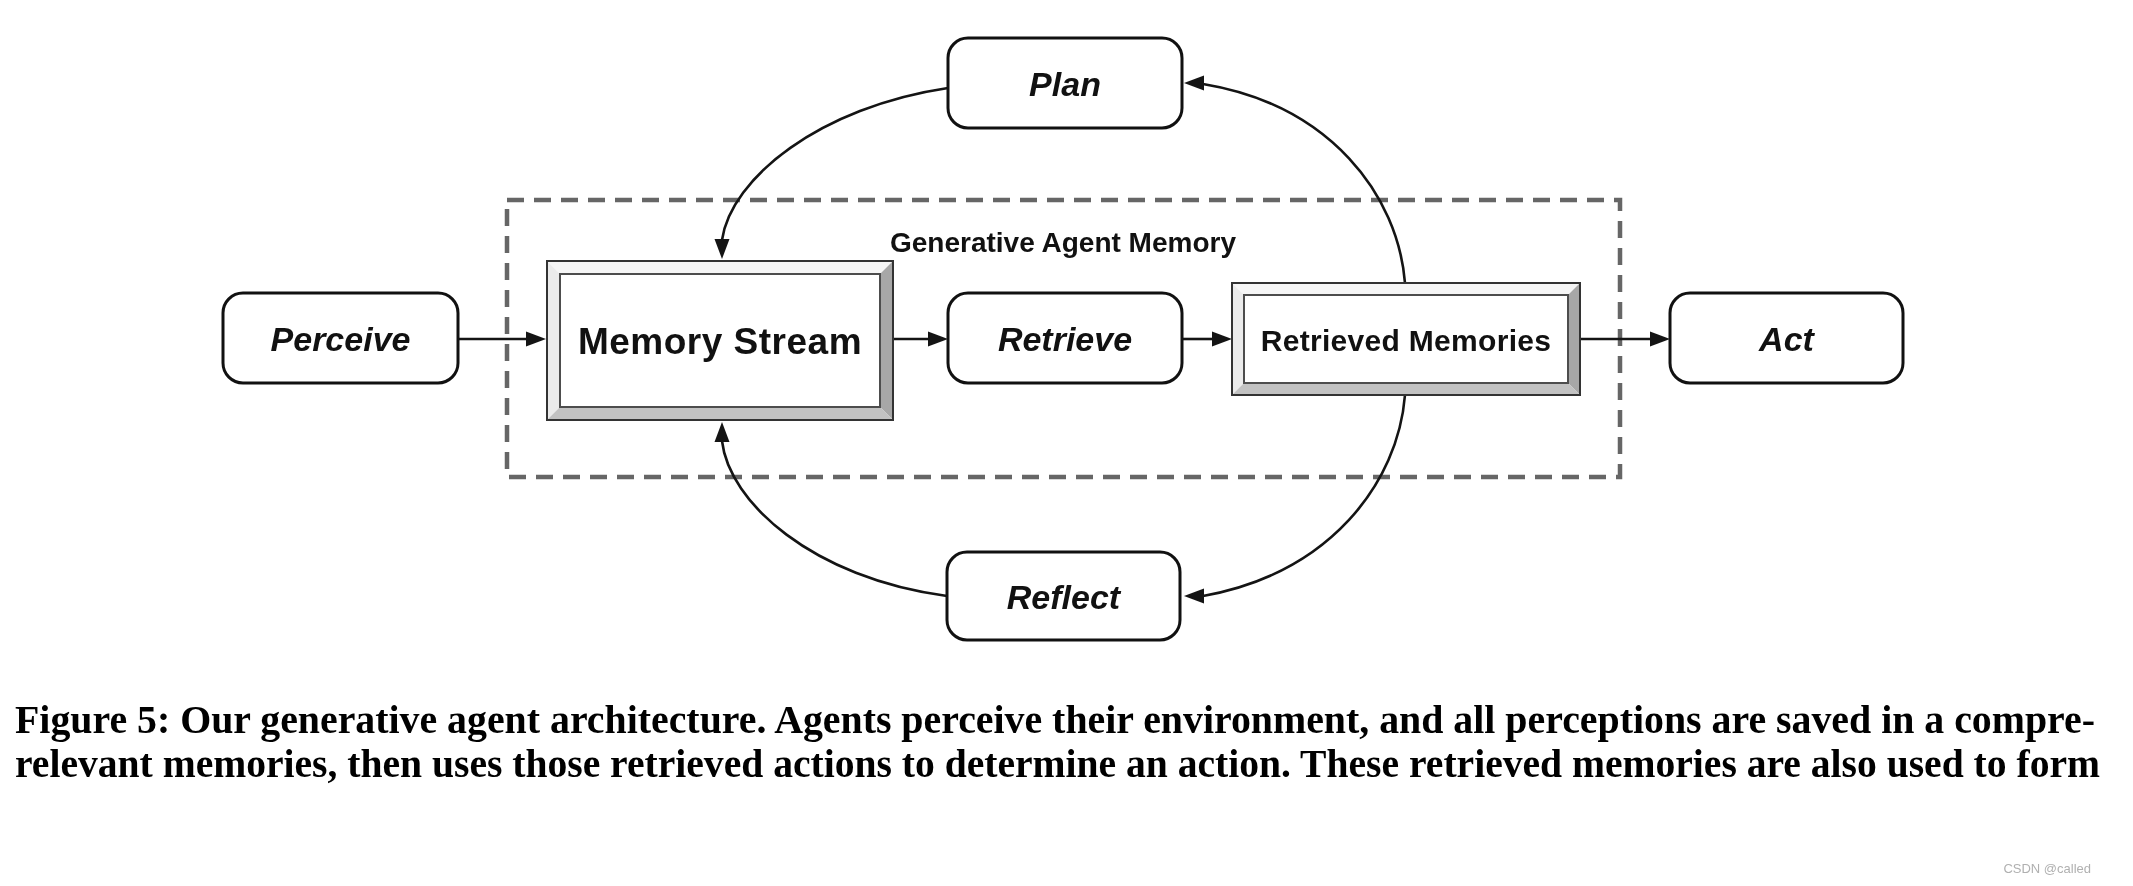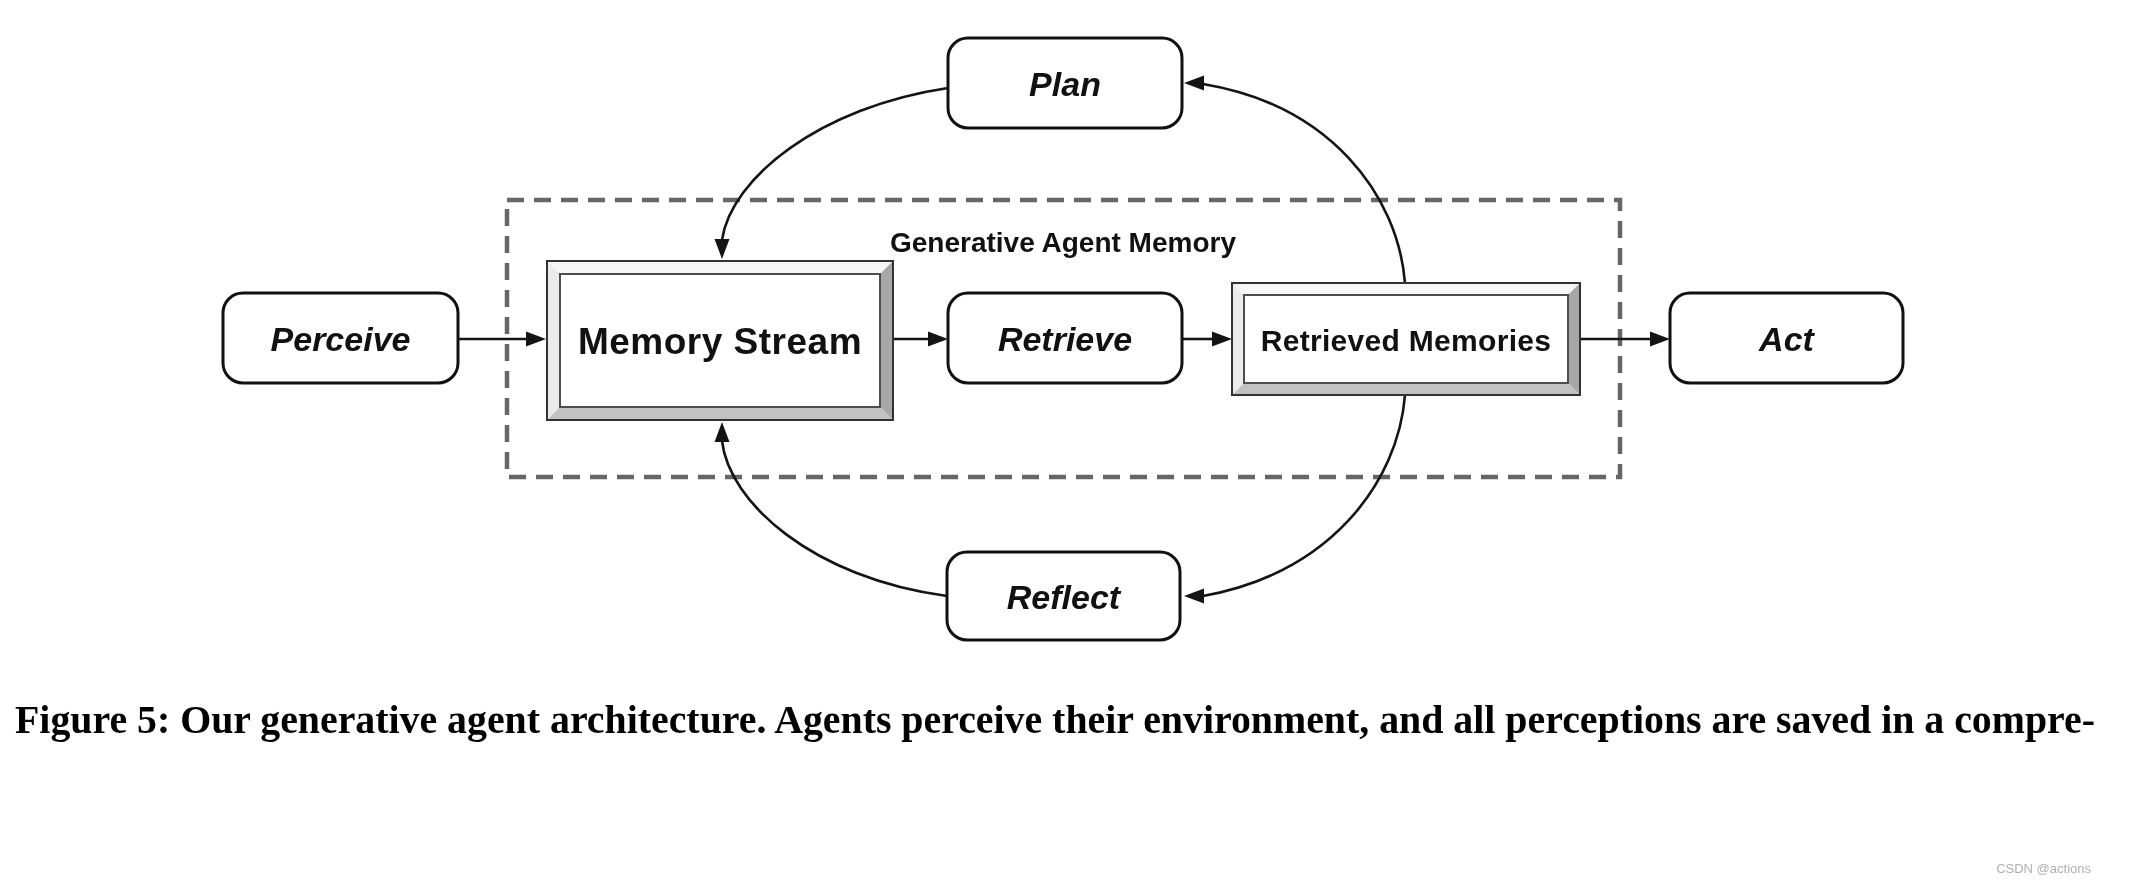--- a/index.html
+++ b/index.html
@@ -158,17 +158,18 @@
     </g>
 
     <g>
       <rect x="947" y="552" width="233" height="88" rx="20" fill="#ffffff" stroke="#111111" stroke-width="3"></rect>
       <text x="1063.5" y="597" text-anchor="middle" dominant-baseline="central" class="node-label-italic">Reflect</text>
     </g>
   </svg>
 
   <div class="caption">
     <div class="caption-line-row"><span class="caption-line" style="transform: scaleX(0.971409);">Figure 5: Our generative agent architecture. Agents perceive their environment, and all perceptions are saved in a compre-</span></div>
+    <div class="caption-line-row"><span class="caption-line" style="transform: scaleX(0.965438);">relevant memories, then uses those retrieved actions to determine an action. These retrieved memories are also used to form</span></div>
   </div>
 
-  <div class="watermark">CSDN @actions</div>
+  <div class="watermark">CSDN @called</div>
 
 </div>
 
 </body></html>

